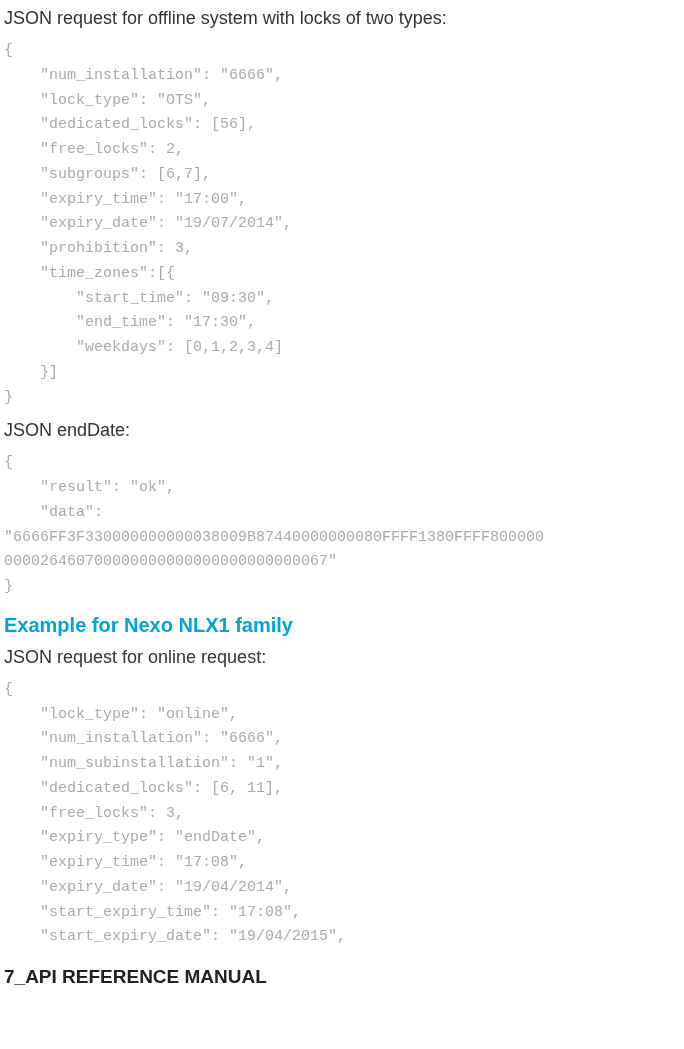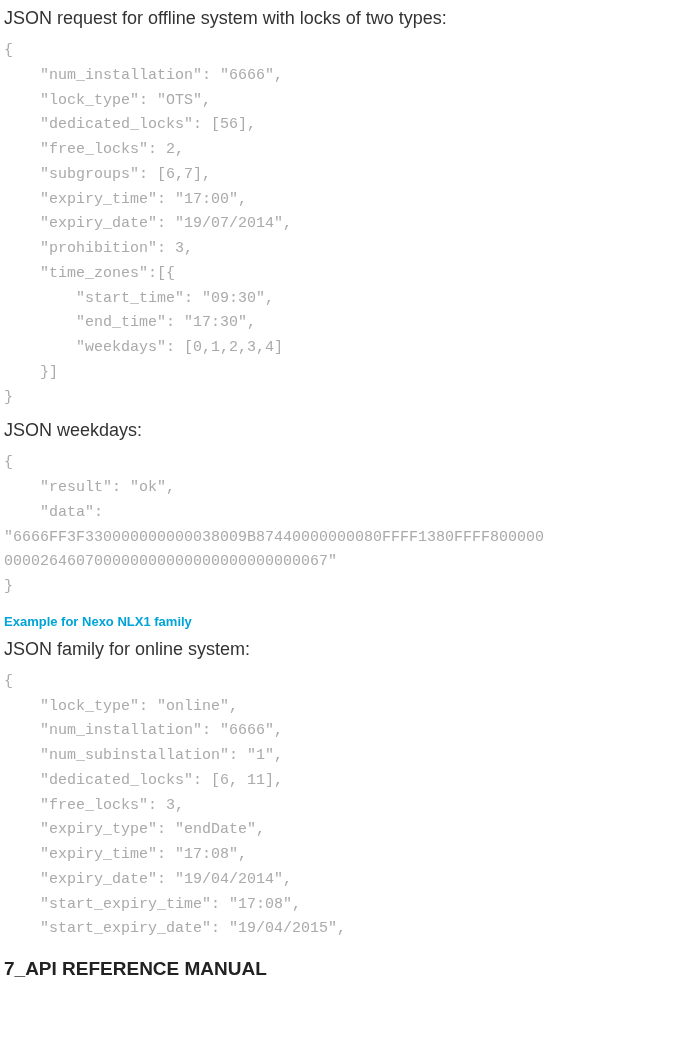--- a/index.html
+++ b/index.html
@@ -13,21 +13,21 @@
       background: #fff;
     }
     .text-line {
       margin: 4px 0 10px 0;
       font-size: 18px;
       color: #333;
     }
     .section-heading {
       color: #00a4d9;
       font-weight: 700;
-      font-size: 13px;
+      font-size: 20px;
       margin: 14px 0 10px 0;
     }
     .code-block {
       font-family: "Courier New", Courier, monospace;
       font-size: 15px;
       color: #aaa;
       line-height: 1.65;
       white-space: pre;
       margin: 6px 0 10px 0;
       word-break: break-all;
@@ -53,32 +53,32 @@
     "expiry_time": "17:00",
     "expiry_date": "19/07/2014",
     "prohibition": 3,
     "time_zones":[{
         "start_time": "09:30",
         "end_time": "17:30",
         "weekdays": [0,1,2,3,4]
     }]
 }</div>
 
-<div class="text-line">JSON weekdays:</div>
+<div class="text-line">JSON endDate:</div>
 
 <div class="code-block">{
     "result": "ok",
     "data": 
 "6666FF3F330000000000038009B87440000000080FFFF1380FFFF800000
 000026460700000000000000000000000067"
 }</div>
 
 <div class="section-heading">Example for Nexo NLX1 family</div>
 
-<div class="text-line">JSON family for online system:</div>
+<div class="text-line">JSON request for online request:</div>
 
 <div class="code-block">{
     "lock_type": "online",
     "num_installation": "6666",
     "num_subinstallation": "1",
     "dedicated_locks": [6, 11],
     "free_locks": 3,
     "expiry_type": "endDate",
     "expiry_time": "17:08",
     "expiry_date": "19/04/2014",

